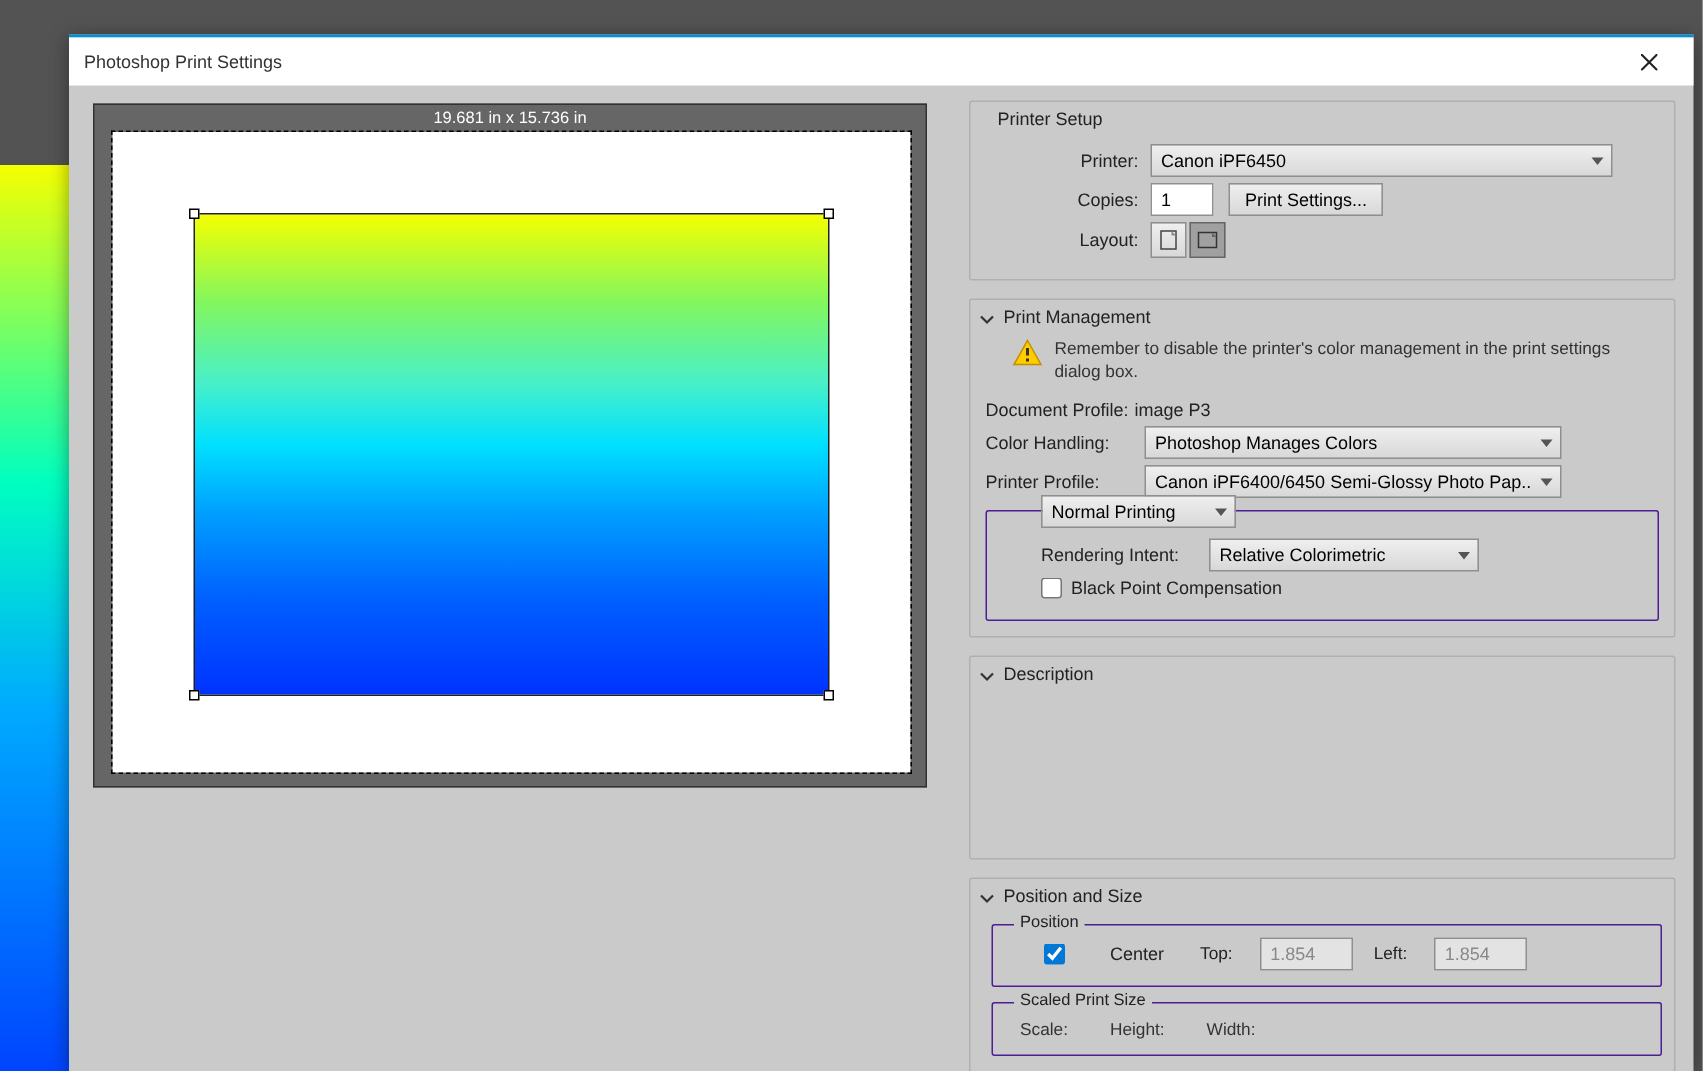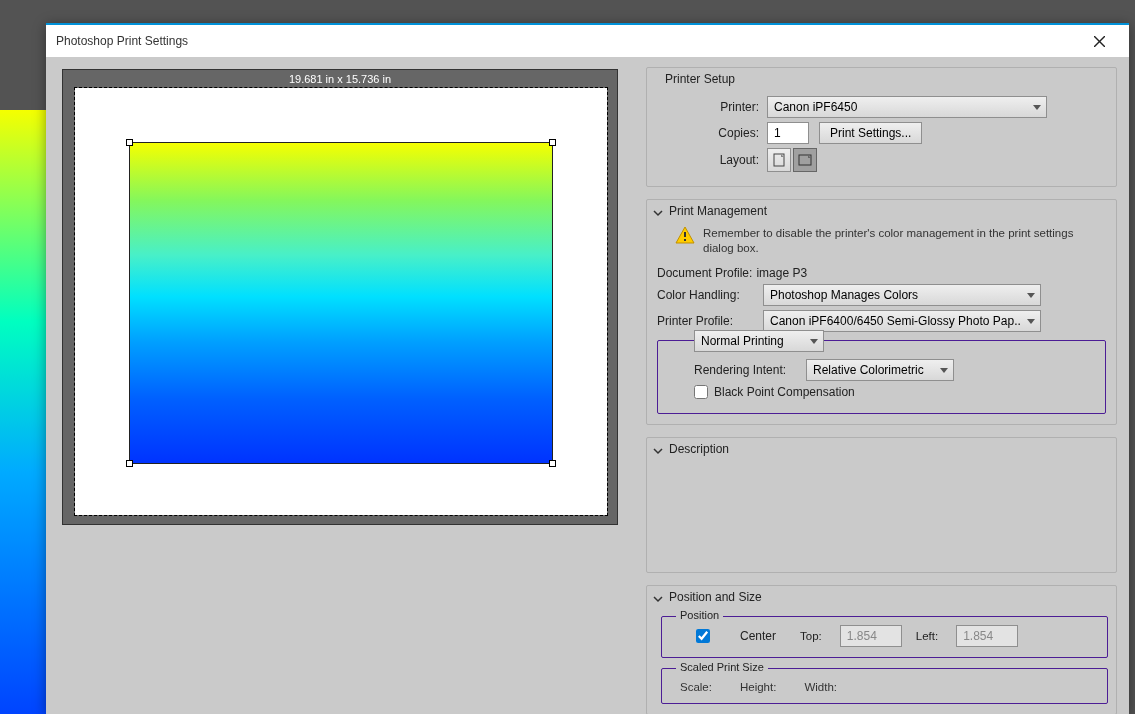--- a/index.html
+++ b/index.html
@@ -102,21 +102,21 @@
 
     <div class="settings-col">
 
       <div class="panel">
         <div class="panel-header" style="padding-left:18px;">
           <span>Printer Setup</span>
         </div>
         <div class="panel-body">
           <div class="row">
             <span class="lbl">Printer:</span>
-            <span class="select-wrap"><select style="width:280px"><option>Canon iPF6450</option></select></span>
+            <span class="select-wrap"><select style="width:308px"><option>Canon iPF6450</option></select></span>
           </div>
           <div class="row">
             <span class="lbl">Copies:</span>
             <input type="text" style="width: 42px;" value="1">
             <span style="width:10px"></span>
             <button class="btn">Print Settings...</button>
           </div>
           <div class="row">
             <span class="lbl">Layout:</span>
             <span class="icon-btn">
@@ -169,21 +169,21 @@
             <span class="lbl2">Printer Profile:</span>
             <span class="select-wrap"><select style="width:278px"><option>Canon iPF6400/6450 Semi-Glossy Photo Pap...</option></select></span>
           </div>
 
           <div class="subbox" style="margin-top:8px; padding-left:36px; padding-top:4px;">
             <div style="position:absolute; left:36px; top:-11px;">
               <span class="select-wrap"><select style="width:130px"><option>Normal Printing</option></select></span>
             </div>
             <div class="row" style="margin-top:14px;">
               <span style="width:112px">Rendering Intent:</span>
-              <span class="select-wrap"><select style="width:148px"><option>Relative Colorimetric</option></select></span>
+              <span class="select-wrap"><select style="width:180px"><option>Relative Colorimetric</option></select></span>
             </div>
             <div class="row">
               <label class="check">
                 <input type="checkbox" style="">
                 <span>Black Point Compensation</span>
               </label>
             </div>
           </div>
         </div>
       </div>

